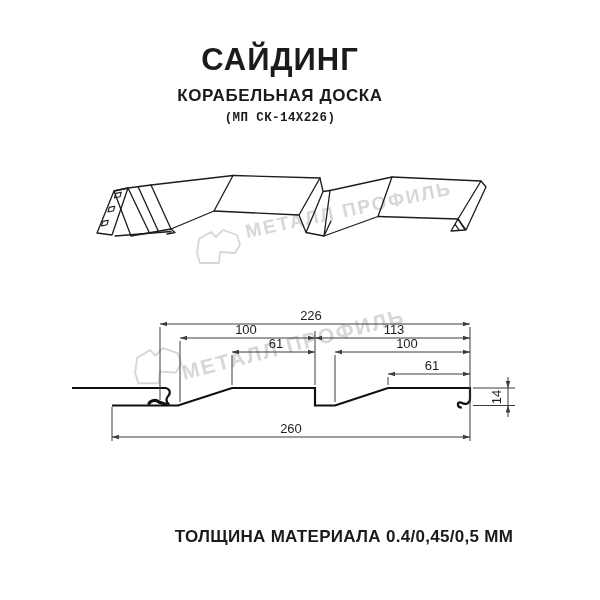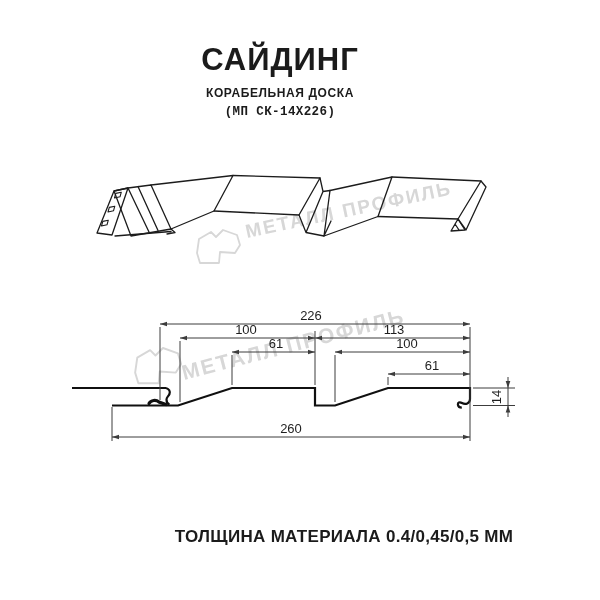--- a/index.html
+++ b/index.html
@@ -2,21 +2,21 @@
 <html><head>
 <meta charset="utf-8">
 <style>
   html,body{margin:0;padding:0;background:#ffffff;}
   .canvas{
     position:relative;width:600px;height:600px;background:#ffffff;overflow:hidden;
     font-family:"Liberation Sans","DejaVu Sans",sans-serif;color:#1c1c1c;
   }
   .header{position:absolute;top:44px;left:0;width:560px;text-align:center;}
   .header .title{font-size:31px;line-height:1.05;font-weight:800;letter-spacing:1px;color:#1b1b1b;}
-  .header .subtitle{margin-top:9px;font-size:12px;font-weight:700;letter-spacing:0.6px;color:#1b1b1b;}
+  .header .subtitle{margin-top:9px;font-size:17px;font-weight:700;letter-spacing:0.6px;color:#1b1b1b;}
   .header .model{margin-top:5px;font-size:12.5px;font-weight:700;letter-spacing:0.4px;color:#1b1b1b;font-family:Liberation Mono, monospace;}
   .footer{position:absolute;top:527px;left:0;width:600px;text-align:center;
     font-size:17px;font-weight:700;letter-spacing:0.3px;color:#1b1b1b;padding-left:44px;}
   svg{position:absolute;top:0;left:0;}
   .ln{stroke:#1c1c1c;stroke-width:1.3;fill:none;stroke-linejoin:round;stroke-linecap:round;}
   .profile{stroke:#101010;stroke-width:2.2;fill:none;stroke-linejoin:miter;stroke-linecap:butt;}
   .profile-thick{stroke:#101010;stroke-width:3.2;fill:none;stroke-linecap:round;}
   .dim{stroke:#3c3c3c;stroke-width:1;fill:none;}
   .arr{fill:#3c3c3c;stroke:none;}
   .dimtext{fill:#1e1e1e;font-size:13px;font-weight:500;text-anchor:middle;}

